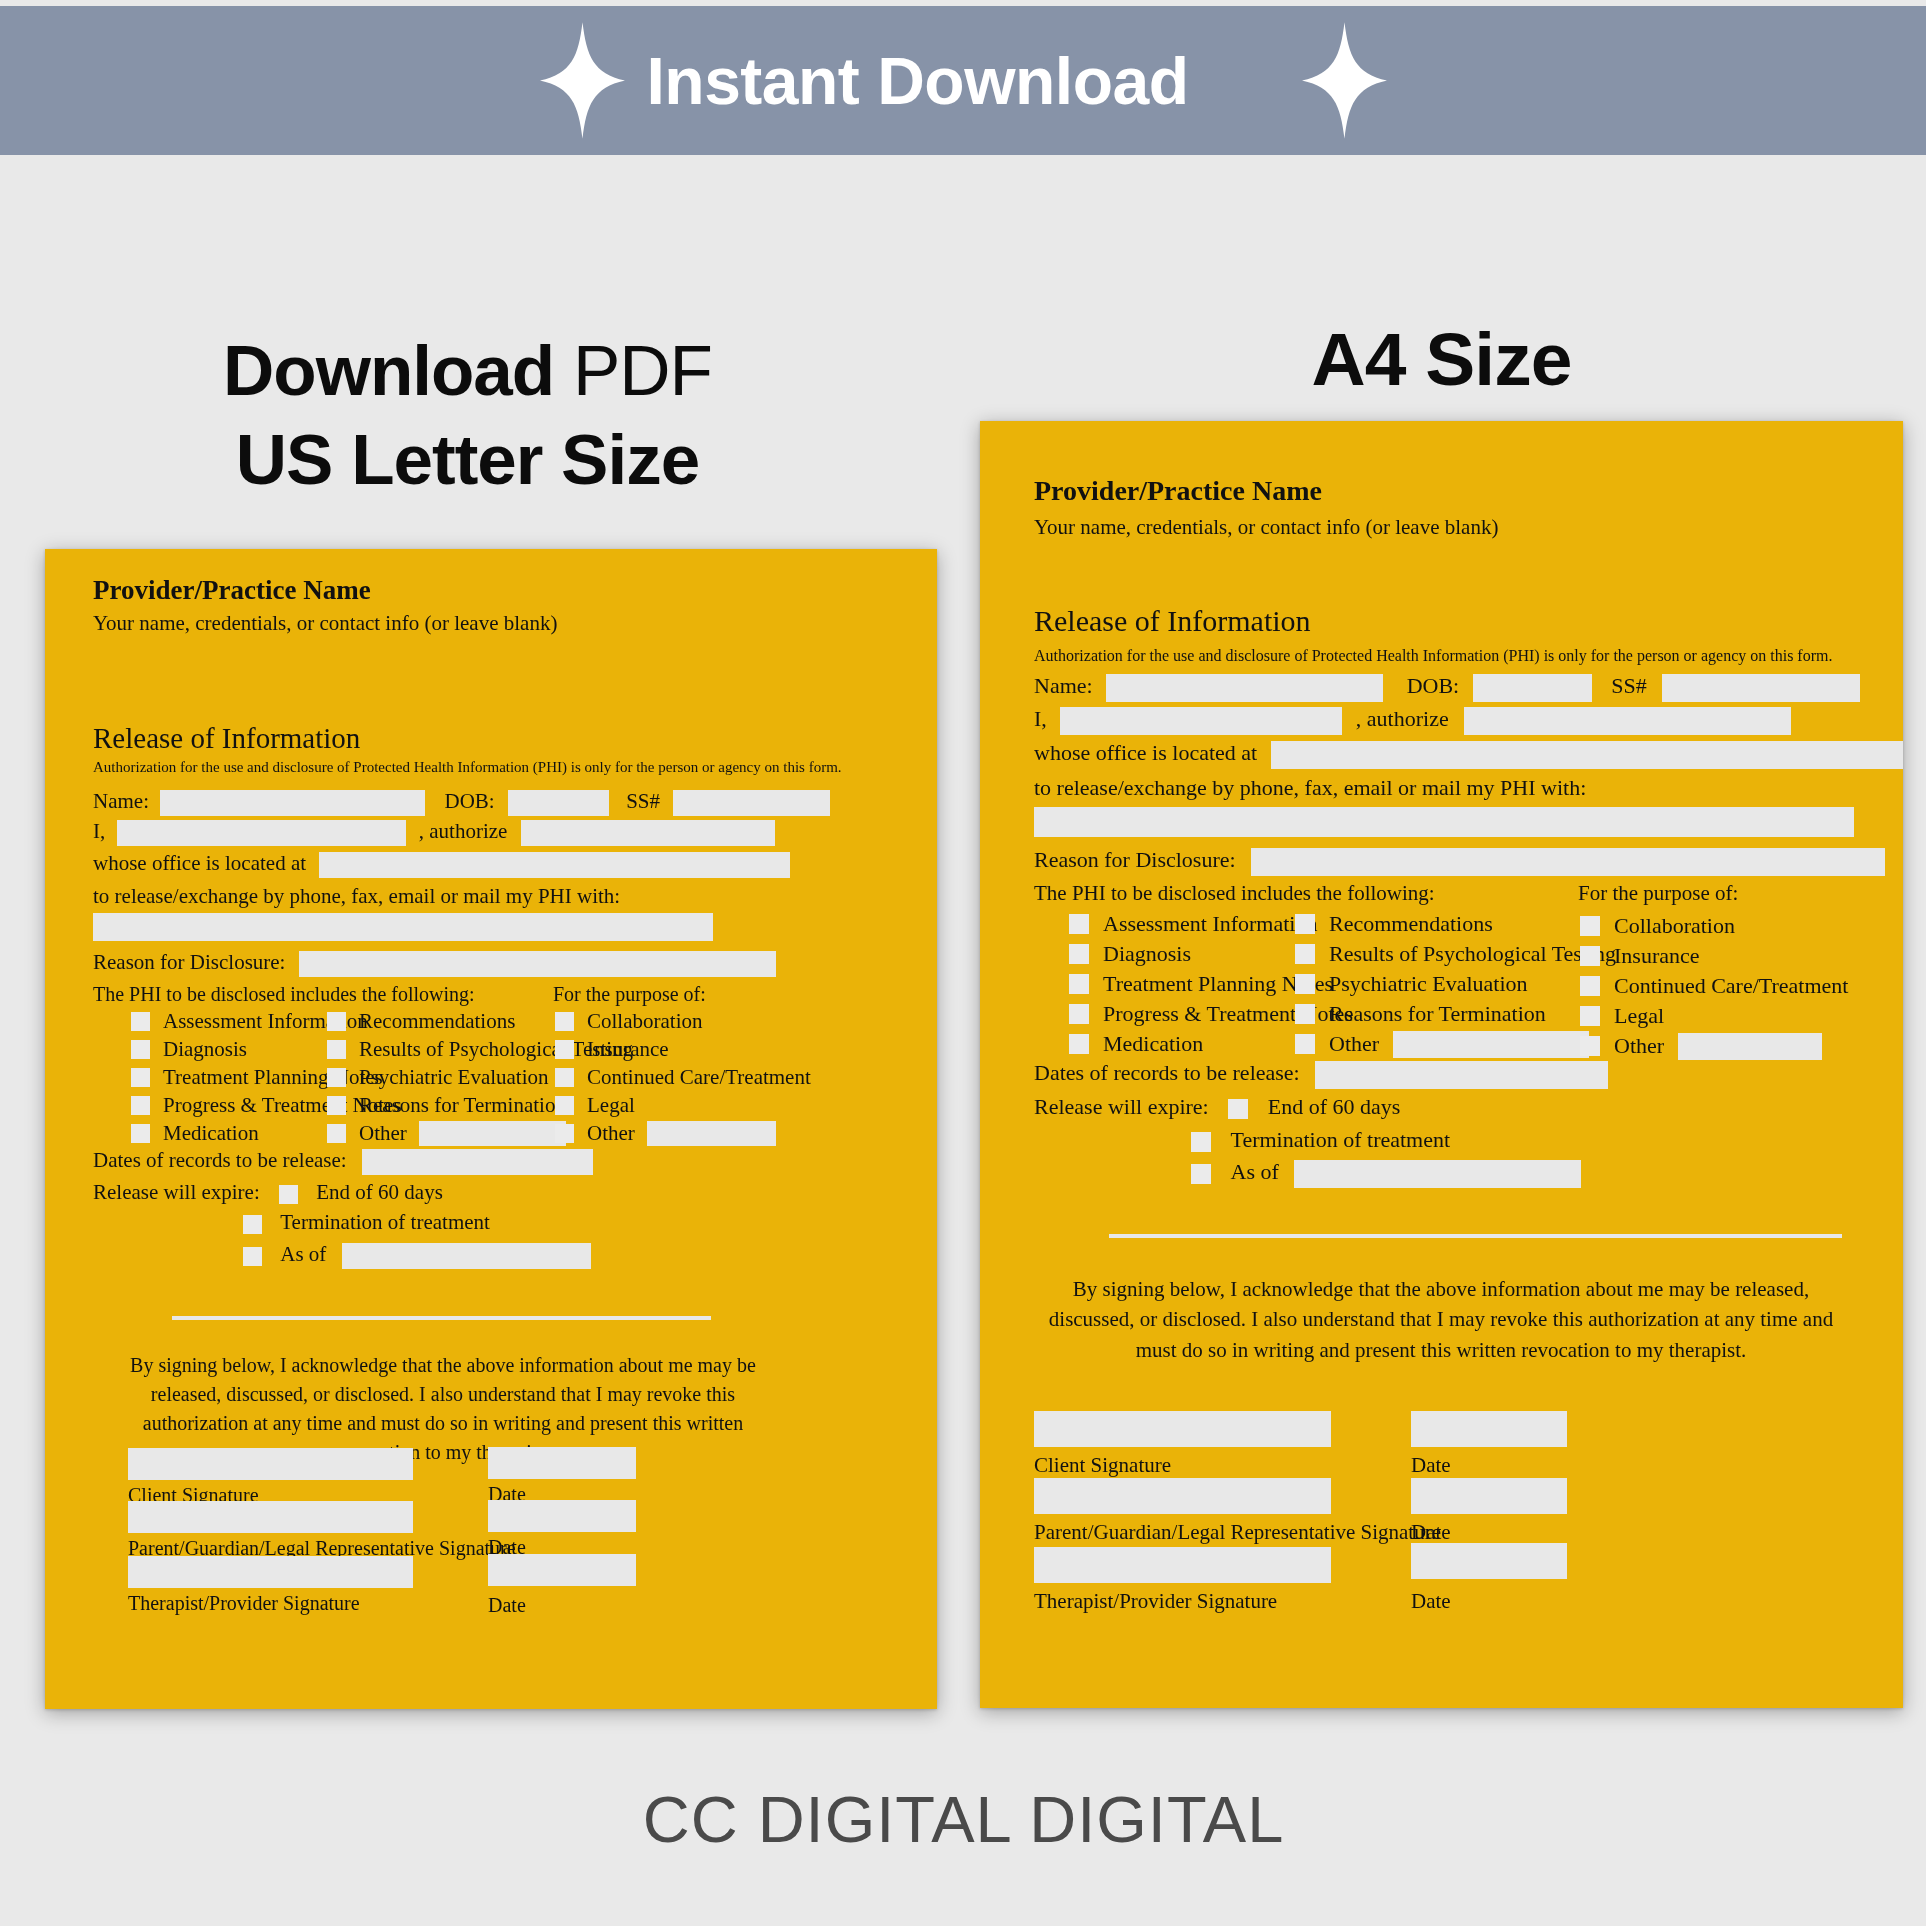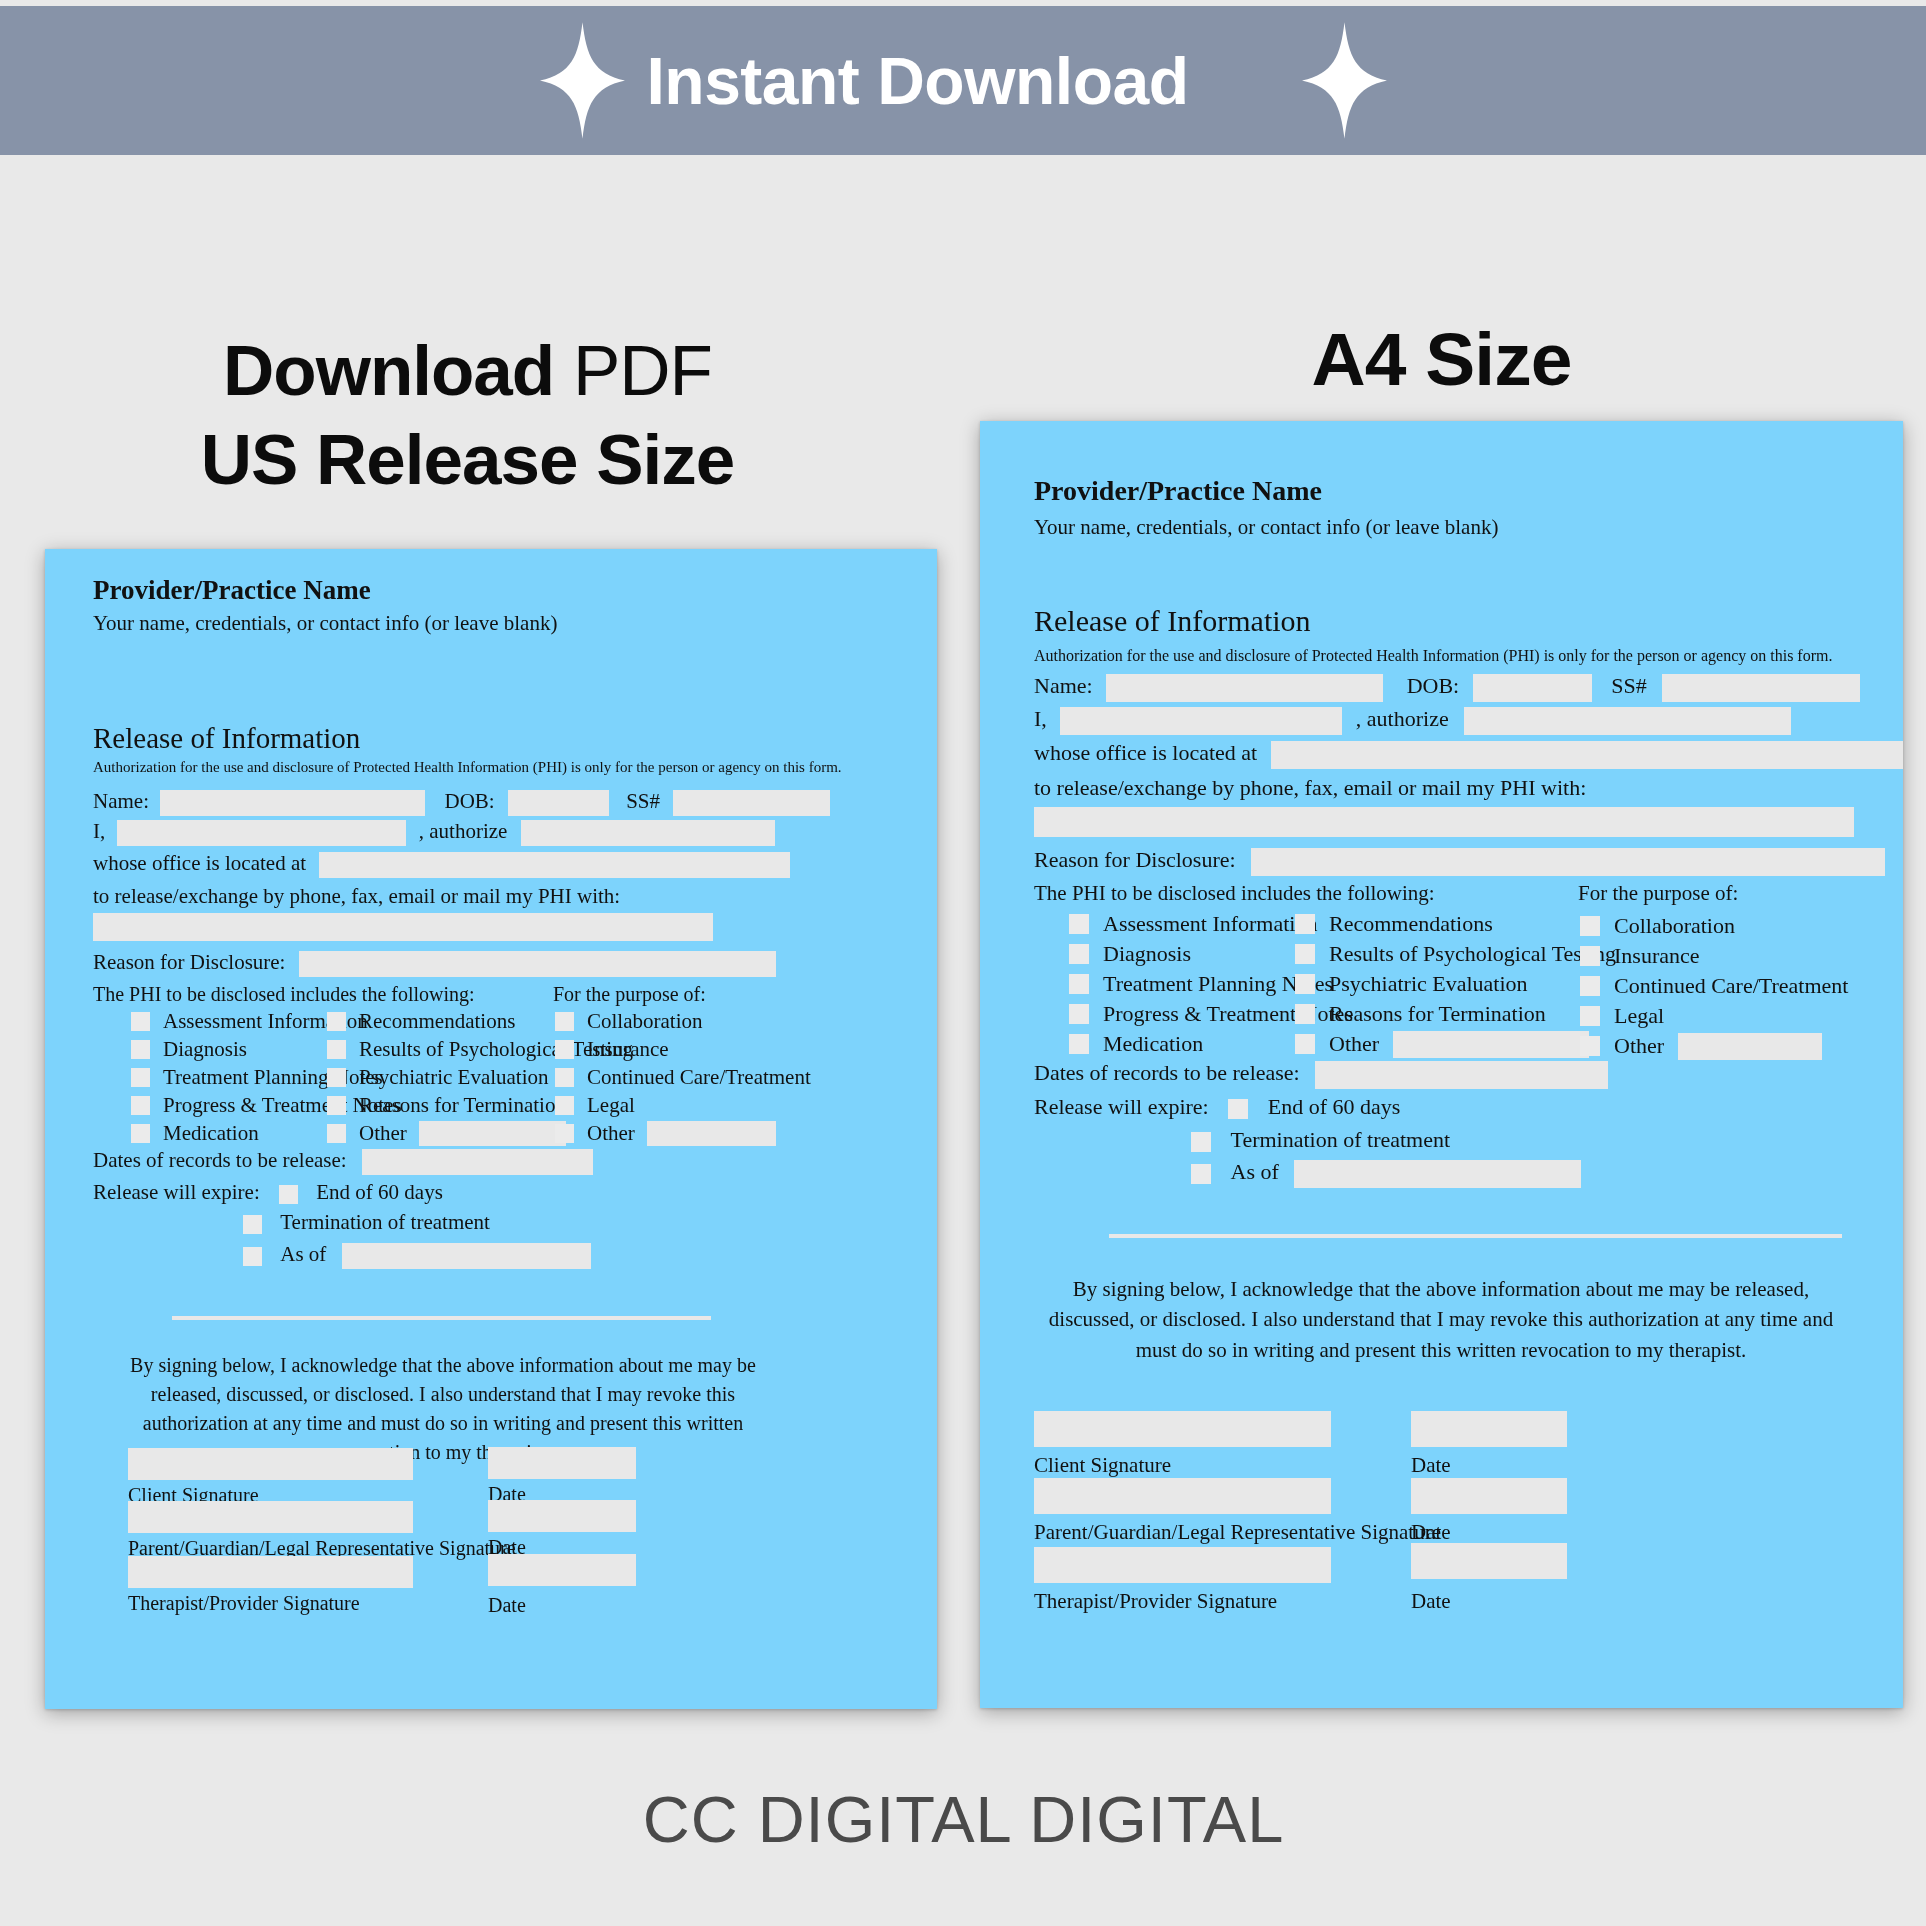--- a/index.html
+++ b/index.html
@@ -67,21 +67,21 @@
     text-align: center;
     font-size: 65px;
     color: #4a4a4a;
     letter-spacing: 1px;
     font-weight: normal;
   }
 
   
   .sheet {
     position: absolute;
-    background: #7dd3fc;
+    background: #eab308;
     box-shadow: 0 4px 18px rgba(0,0,0,0.30), 0 1px 3px rgba(0,0,0,0.18);
     overflow: hidden;
     font-family: "Liberation Serif", serif;
     color: #111;
   }
   .sheet-letter { left: 45px;  top: 549px;  width: 892px; height: 1160px; }
   .sheet-a4     { left: 980px; top: 421px;  width: 923px; height: 1287px; }
 
   .doc-inner { position: relative; width: 100%; height: 100%; }
 
@@ -144,21 +144,21 @@
     </svg>
   </div>
 
 </div>
 
 <div class="title-letter">
   <div>
     <span>Download</span>
     <span class="thin">PDF</span>
   </div>
-  <div>US Release Size</div>
+  <div>US Letter Size</div>
 </div>
 
 <div class="title-a4">A4 Size</div>
 
 <div class="sheet sheet-letter">
   <div class="doc-inner">
 
     <div class="L-provider provider-name">Provider/Practice Name</div>
     <div class="L-providersub provider-sub">Your name, credentials, or contact info (or leave blank)</div>
 

